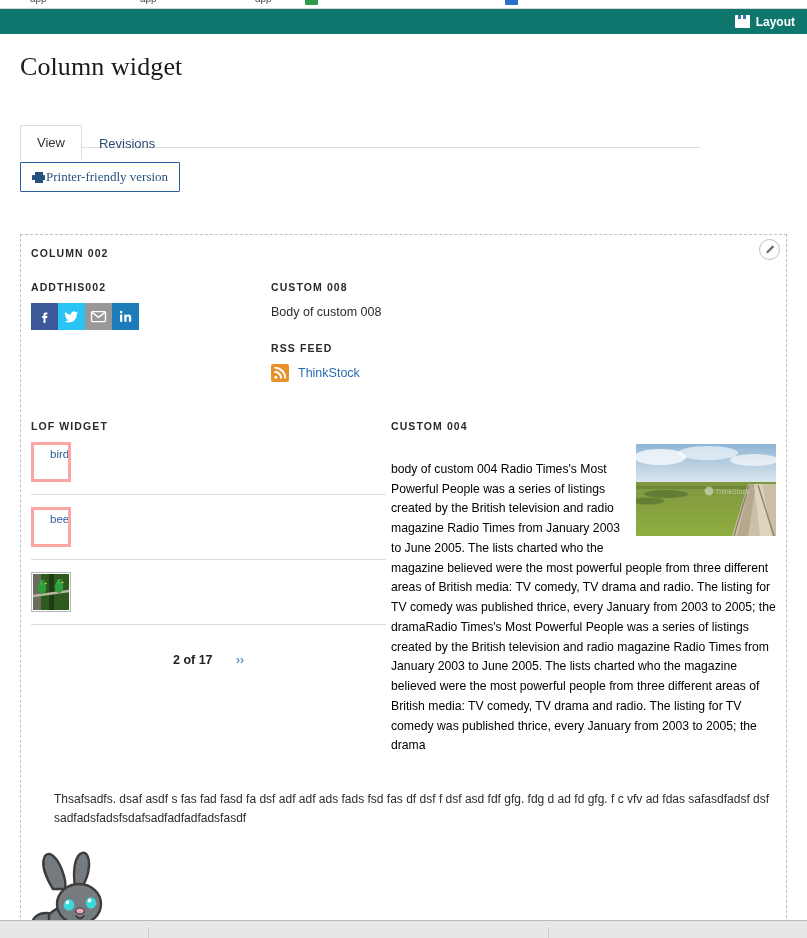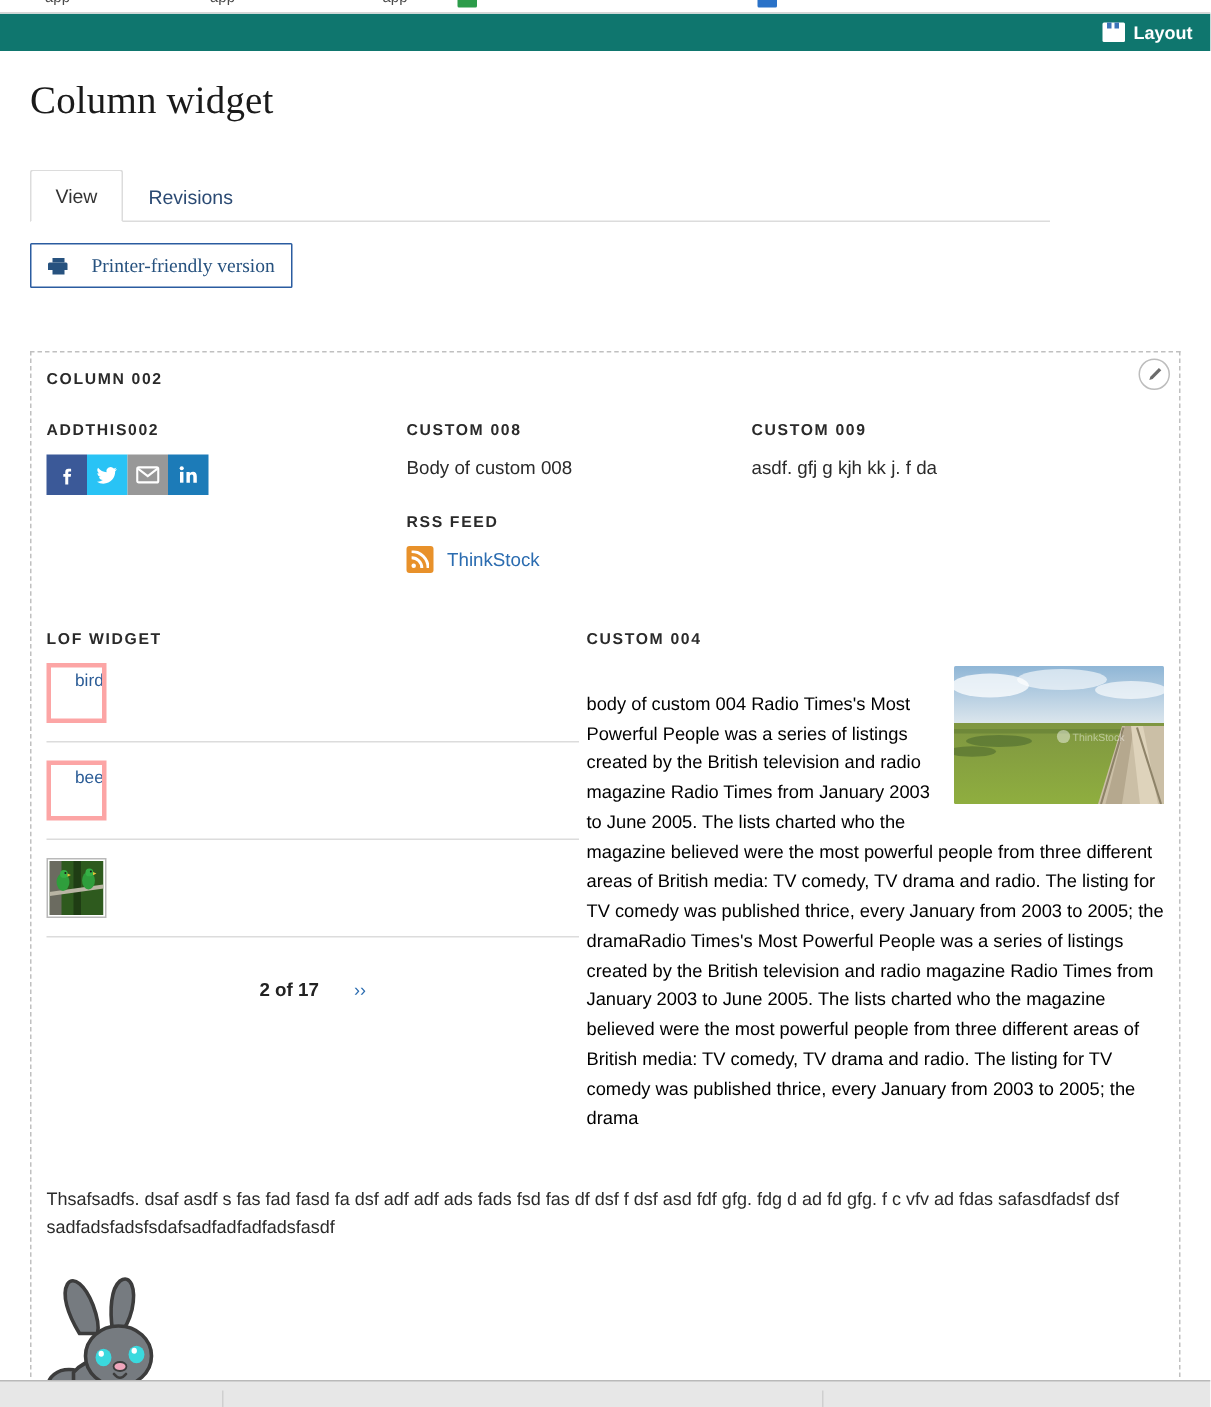--- a/index.html
+++ b/index.html
@@ -98,36 +98,36 @@
     width: 680px;
   }
   .tab {
     padding: 9px 16px;
     font-size: 13px;
     color: #2b4a73;
     cursor: pointer;
     border: 1px solid transparent;
     border-bottom: none;
     position: relative;
-    top: 1px;
+    top: 13px;
   }
   .tab.active {
     background: #ffffff;
     border-color: #dcdcdc;
     border-bottom: 1px solid #ffffff;
     color: #333333;
     border-radius: 2px 2px 0 0;
   }
 
   
   .printer-btn {
     margin: 14px 0 0 4px;
     display: inline-flex;
     align-items: center;
-    gap: 16px;
+    gap: 1px;
     border: 1px solid #2b5ca0;
     padding: 6px 11px;
     color: #27527f;
     font-family: "Liberation Serif", serif;
     font-size: 13px;
     cursor: pointer;
     background: #fff;
     border-radius: 1px;
   }
   .printer-icon {
@@ -276,20 +276,21 @@
     overflow: hidden;
     border-radius: 1px;
   }
 
   
   .bottom-text {
     margin-top: 34px;
     font-size: 12px;
     line-height: 1.55;
     color: #2b2b2b;
+    margin-left: 23px;
   }
   .rabbit-wrap { margin-top: 16px; width: 82px; height: 100px; }
 
   
   .footer-strip {
     position: absolute;
     left: 0; right: 0;
     bottom: 0;
     height: 18px;
     background: #e7e7e7;
@@ -395,24 +396,20 @@
                 <circle cx="1.8" cy="10.2" r="1.5" fill="#fff"></circle>
                 <path d="M0.4 5.8 a5.8 5.8 0 0 1 5.8 5.8 h2 A7.8 7.8 0 0 0 0.4 3.8 Z" fill="#fff"></path>
                 <path d="M0.4 1.6 a10 10 0 0 1 10 10 h2 A12 12 0 0 0 0.4 -0.4 Z" fill="#fff"></path>
               </svg>
             </span>
             <span class="rss-link">ThinkStock</span>
           </div>
         </div>
       </div>
 
-      <div class="col-c">
-        <div class="block-label">Custom 009</div>
-        <div class="body-text">asdf. gfj g kjh kk j. f da</div>
-      </div>
     </div>
 
     <div class="cols2">
 
       <div class="col-lof">
         <div class="block-label">LOF Widget</div>
 
         <div class="lof-item">
           <div class="lof-box">bird1</div>
         </div>

